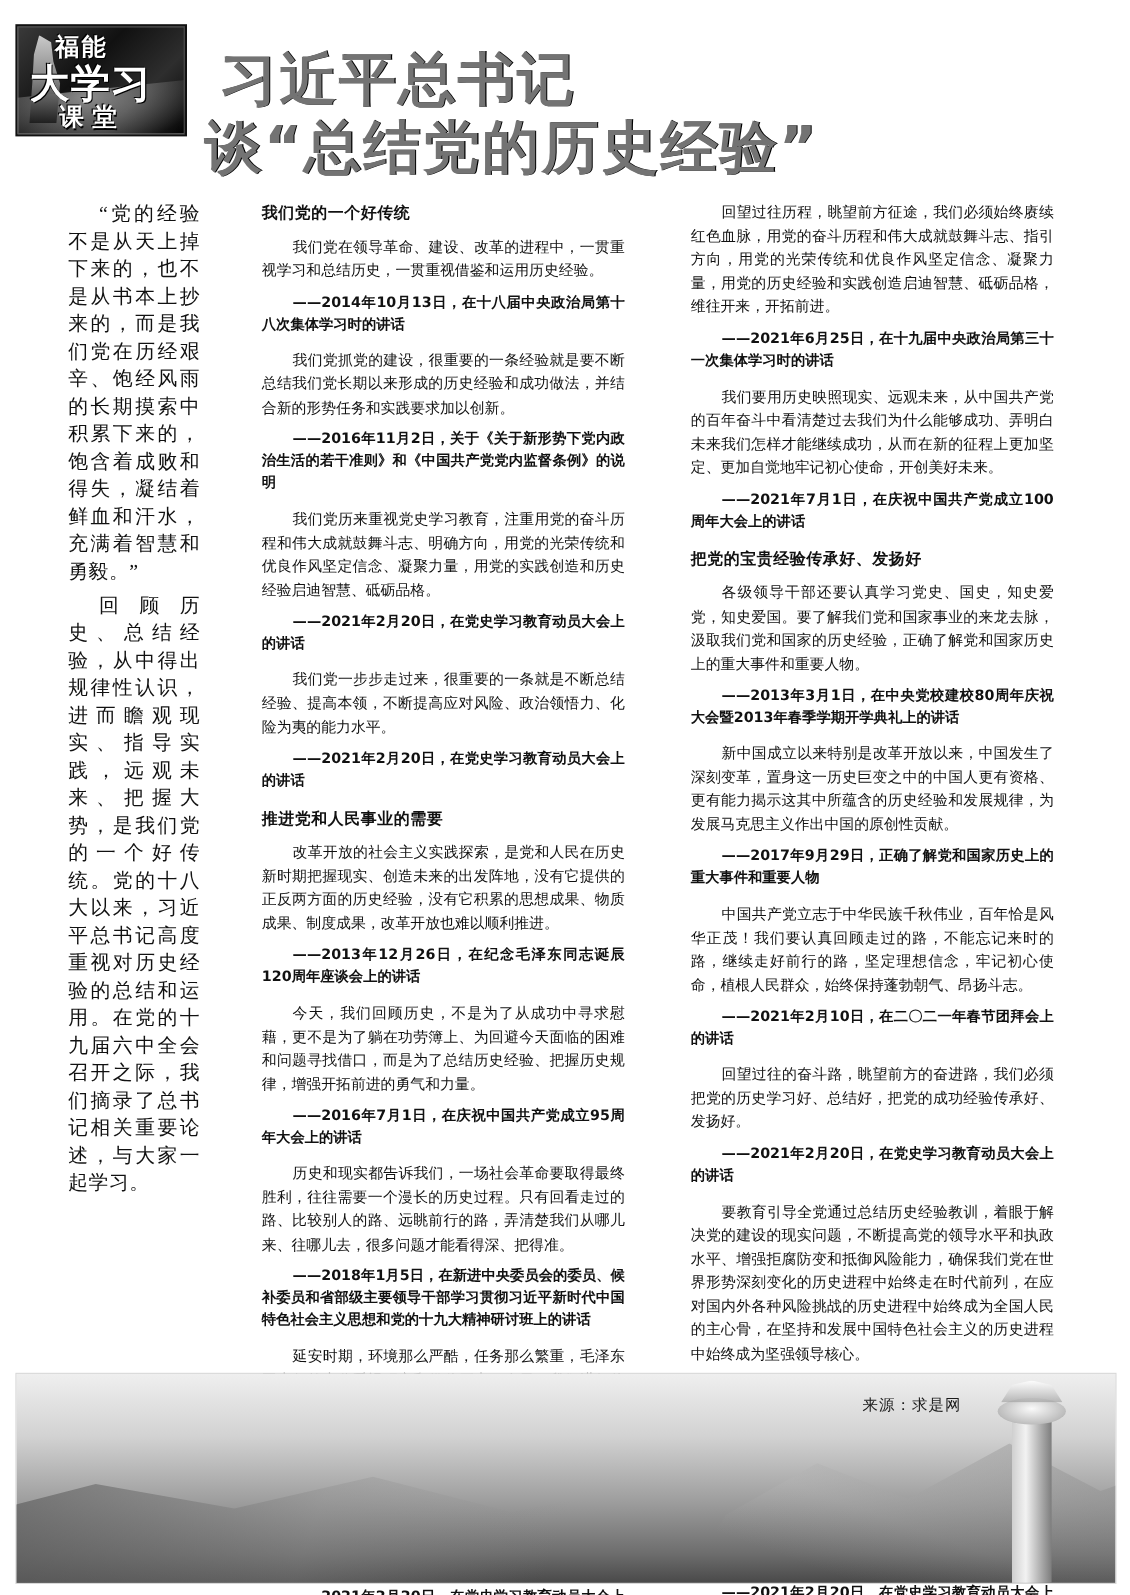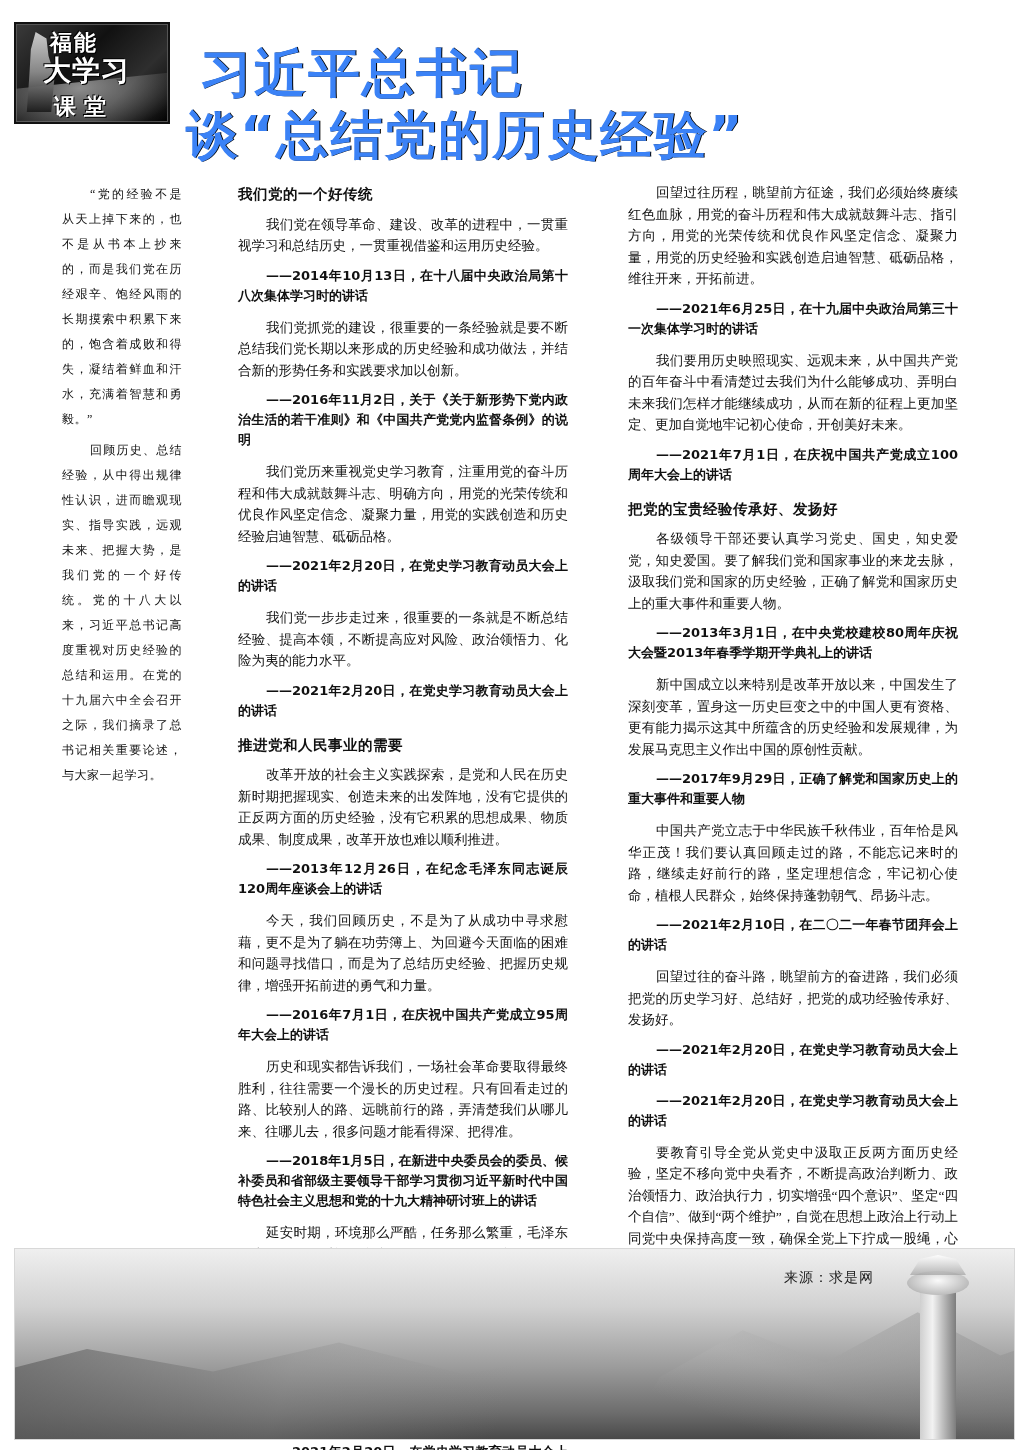--- a/index.html
+++ b/index.html
@@ -50,22 +50,22 @@
     letter-spacing: 2px;
     text-shadow: 1px 1px 0 #000, -1px -1px 0 #000;
     z-index: 3;
     white-space: nowrap;
   }
   .logo-line1 {
     left: 34px; top: 4px;
     font-size: 22px;
   }
   .logo-line2 {
-    left: 27px; top: 28px;
-    font-size: 28px;
+    left: 11px; top: 28px;
+    font-size: 36px;
     letter-spacing: 1px;
   }
   .logo-line3 {
     left: 38px; top: 68px;
     font-size: 22px;
     letter-spacing: 8px;
   }
   .logo-figure {
     position: absolute;
     left: 6px; top: 8px;
@@ -80,21 +80,21 @@
     position: absolute;
     left: 200px; top: 30px;
     width: 810px;
   }
   .headline-line {
     font-family: "DejaVu Sans", "Liberation Sans", sans-serif;
     font-weight: bold;
     font-size: 52px;
     line-height: 62px;
     letter-spacing: 2px;
-    color: #3b82f6;
+    color: #737373;
     text-shadow: 1px 0 0 #000;
   }
   .headline-line.second {
     margin-left: -14px;
   }
 
   
   .columns {
     position: absolute;
     left: 0; top: 182px;
@@ -104,21 +104,21 @@
   .col {
     position: absolute;
     top: 0;
     font-size: 13.5px;
     line-height: 21.5px;
     text-align: justify;
   }
   .col.lead {
     left: 62px;
     width: 120px;
-    font-size: 12px;
+    font-size: 18px;
     line-height: 25px;
     letter-spacing: .5px;
   }
   .col.c1 { left: 238px; width: 330px; }
   .col.c2 { left: 628px; width: 330px; }
 
   .sec-head {
     font-family: "DejaVu Sans", "Liberation Sans", sans-serif;
     font-weight: bold;
     font-size: 14.5px;
@@ -257,20 +257,21 @@
     <p class="source">——2021年7月1日，在庆祝中国共产党成立100周年大会上的讲话</p>
     <div class="sec-head spaced">把党的宝贵经验传承好、发扬好</div>
     <p class="body">各级领导干部还要认真学习党史、国史，知史爱党，知史爱国。要了解我们党和国家事业的来龙去脉，汲取我们党和国家的历史经验，正确了解党和国家历史上的重大事件和重要人物。</p>
     <p class="source">——2013年3月1日，在中央党校建校80周年庆祝大会暨2013年春季学期开学典礼上的讲话</p>
     <p class="body">新中国成立以来特别是改革开放以来，中国发生了深刻变革，置身这一历史巨变之中的中国人更有资格、更有能力揭示这其中所蕴含的历史经验和发展规律，为发展马克思主义作出中国的原创性贡献。</p>
     <p class="source">——2017年9月29日，正确了解党和国家历史上的重大事件和重要人物</p>
     <p class="body">中国共产党立志于中华民族千秋伟业，百年恰是风华正茂！我们要认真回顾走过的路，不能忘记来时的路，继续走好前行的路，坚定理想信念，牢记初心使命，植根人民群众，始终保持蓬勃朝气、昂扬斗志。</p>
     <p class="source">——2021年2月10日，在二〇二一年春节团拜会上的讲话</p>
     <p class="body">回望过往的奋斗路，眺望前方的奋进路，我们必须把党的历史学习好、总结好，把党的成功经验传承好、发扬好。</p>
     <p class="source">——2021年2月20日，在党史学习教育动员大会上的讲话</p>
+    <p class="body">要教育引导全党通过总结历史经验教训，着眼于解决党的建设的现实问题，不断提高党的领导水平和执政水平、增强拒腐防变和抵御风险能力，确保我们党在世界形势深刻变化的历史进程中始终走在时代前列，在应对国内外各种风险挑战的历史进程中始终成为全国人民的主心骨，在坚持和发展中国特色社会主义的历史进程中始终成为坚强领导核心。</p>
     <p class="source">——2021年2月20日，在党史学习教育动员大会上的讲话</p>
     <p class="body">要教育引导全党从党史中汲取正反两方面历史经验，坚定不移向党中央看齐，不断提高政治判断力、政治领悟力、政治执行力，切实增强“四个意识”、坚定“四个自信”、做到“两个维护”，自觉在思想上政治上行动上同党中央保持高度一致，确保全党上下拧成一股绳，心往一处想、劲往一处使。</p>
     <p class="source">——2021年2月20日，在党史学习教育动员大会上的讲话</p>
 
   </div>
 
 </div>
 
 <div class="footer-img">
   <span class="footer-credit">来源：求是网</span>

